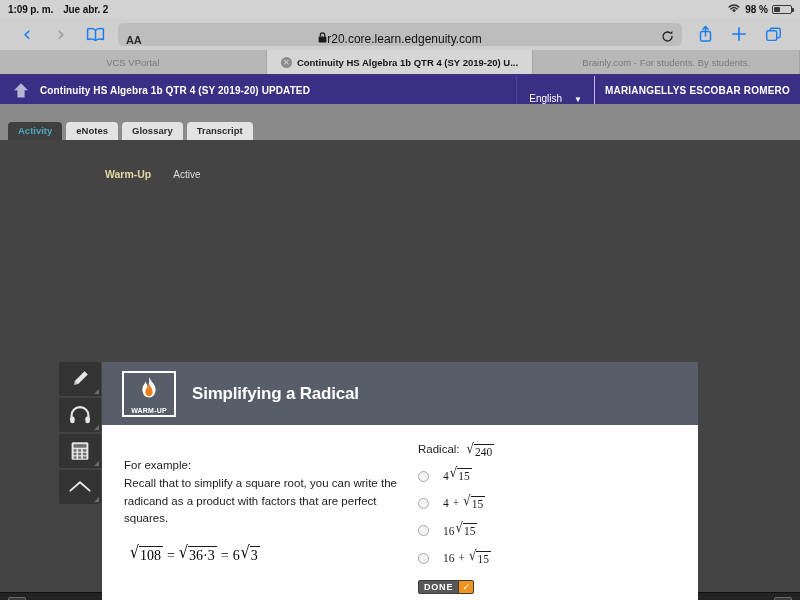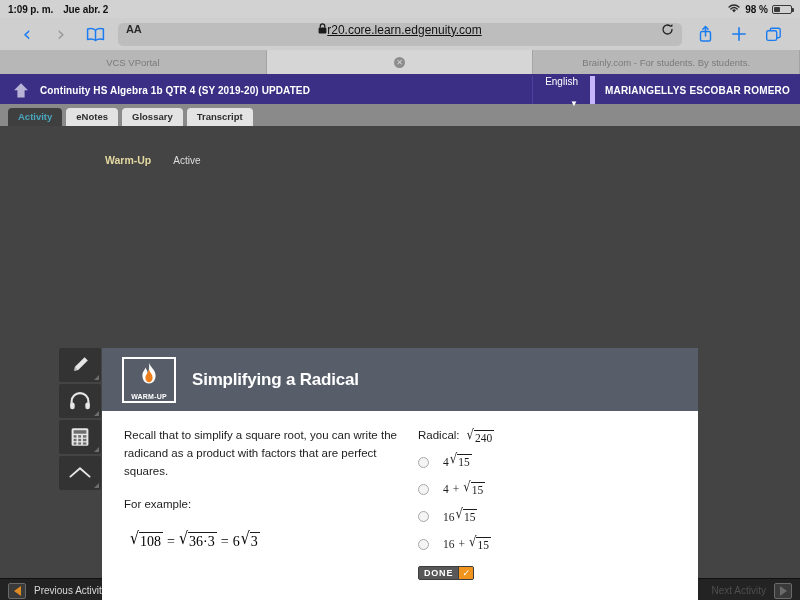--- a/index.html
+++ b/index.html
@@ -35,28 +35,28 @@
   .browser-toolbar {
     height: 32px; background: #cfcfcf;
     display: flex; align-items: center; padding: 0 10px; gap: 0;
   }
   .nav-arrow { width: 34px; text-align: center; font-size: 21px; line-height: 1;
     color: #1a7cf0; font-family: "DejaVu Sans", sans-serif; }
   .nav-arrow.disabled { color: #9a9a9a; }
   .tb-icon { width: 34px; display: flex; align-items: center; justify-content: center; }
   .url-bar {
     flex: 1; height: 23px; background: #bdbdbd; border-radius: 5px;
-    display: flex; align-items: flex-start; padding: 0 8px;
+    display: flex; align-items: flex-end; padding: 0 8px;
     margin: 12px 6px; position: relative;
   }
   .aa-label { font-size: 11px; color: #2b2b2b; font-weight: 600; letter-spacing: -0.3px;}
   .url-center {
     position: absolute; left: 0; right: 0; text-align: center;
     font-size: 12px; color: #111; display: flex;
-    align-items: center; justify-content: center;  text-decoration: underline;
+    align-items: center; justify-content: center; 
   }
   .reload-btn { margin-left: auto; font-size: 13px; color: #1f1f1f; z-index: 2; }
 
   
   .tab-strip { height: 26px; background: #b7b7b7; display: flex; align-items: stretch;
     border-bottom: 2px solid #3d2f86; }
   .btab {
     flex: 1; display: flex; align-items: center; justify-content: center;
     font-size: 9.5px; color: #7a7a7a; border-right: 1px solid #a4a4a4;
     gap: 5px; padding: 0 6px; overflow: hidden; white-space: nowrap;
@@ -73,29 +73,28 @@
   .app-header {
     height: 28px; background: #3b2e85; display: flex; align-items: center;
     color: #fff; padding-left: 6px;
   }
   .home-icon { width: 30px; display: flex; align-items: center; justify-content: center; }
   .course-title { font-size: 10px; font-weight: bold; margin-left: 4px; letter-spacing: 0.1px; }
   .hdr-right { margin-left: auto; display: flex; align-items: center; height: 100%; }
   .lang-select {
     display: flex; align-items: flex-end; gap: 12px; font-size: 10px;
     padding: 0 12px; height: 100%; border-left: 1px solid #4e40a0;
-    border-right: 5px solid #c4b5fd;
-    flex-direction: column;
+    border-right: 1px solid #c4b5fd;
   }
   .chev { font-size: 8px; }
   .user-name { font-size: 10px; font-weight: bold; padding: 0 10px; letter-spacing: 0.2px; }
 
   
   .tabs-row {
-    height: 22px; background: #8a8a8a; display: flex; align-items: flex-end;
+    height: 36px; background: #8a8a8a; display: flex; align-items: flex-end;
     padding-left: 8px; gap: 4px;
   }
   .atab {
     padding: 3px 10px 4px; font-size: 9.5px; font-weight: bold;
     background: #e3e3e3; color: #2d2d2d; border-radius: 4px 4px 0 0;
     line-height: 1.2;
   }
   .atab.active { background: #3f3f3f; color: #4aa6bd; }
 
   
@@ -272,20 +271,21 @@
     </svg>
   </span>
 </div>
 
 <div class="tab-strip">
   <div class="btab">
     <span class="tab-title">VCS VPortal</span>
   </div>
   <div class="btab active">
     <span class="tab-close">✕</span>
+    <span class="tab-title">Continuity HS Algebra 1b QTR 4 (SY 2019-20) U...</span>
   </div>
   <div class="btab">
     <span class="tab-title">Brainly.com - For students. By students.</span>
   </div>
 </div>
 
 <div class="app-header">
   <span class="home-icon">
     <svg width="16" height="17" viewBox="0 0 16 17">
       <path d="M8 1.2 L15 8.2 L11.6 8.2 L11.6 15.6 L4.4 15.6 L4.4 8.2 L1 8.2 Z" fill="#b9b4d6"></path>
@@ -364,22 +364,22 @@
             <path d="M11 8.4 C12 11.6 14.6 13.2 14.6 16.4 C14.6 19.4 13 21.2 11 21.2 C9 21.2 7.4 19.4 7.4 16.4 C7.4 14.2 9.6 12.4 11 8.4 Z" fill="#ef7f1a"></path>
           </svg>
         </span>
         <span class="badge-word">WARM-UP</span>
       </div>
       <div class="panel-title">Simplifying a Radical</div>
     </div>
 
     <div class="panel-body">
       <div class="left-col">
+        <div class="para spaced">For example:</div>
         <div class="para">Recall that to simplify a square root, you can write the radicand as a product with factors that are perfect squares.</div>
-        <div class="para spaced">For example:</div>
         <div class="equation">
           <span class="mrow eq-big">
             <span class="sqrt">
                 <span class="sqrt-sym">√</span>
                 <span class="rad">108</span>
               </span>
             <span class="op">=</span>
             <span class="sqrt">
                 <span class="sqrt-sym">√</span>
                 <span class="rad">36·3</span>

